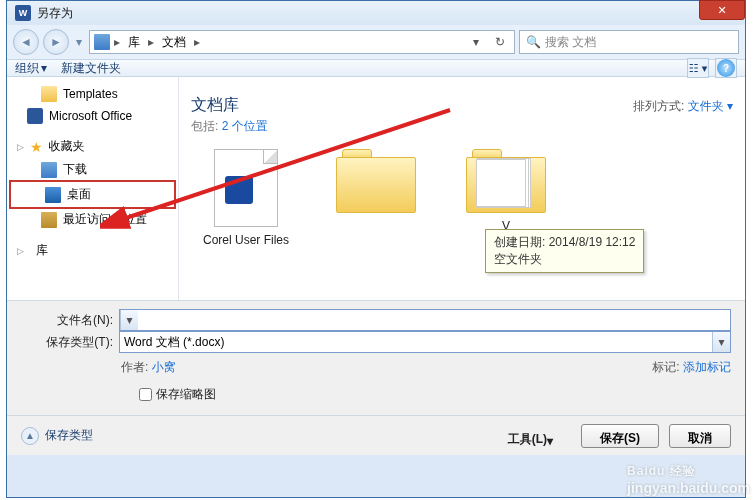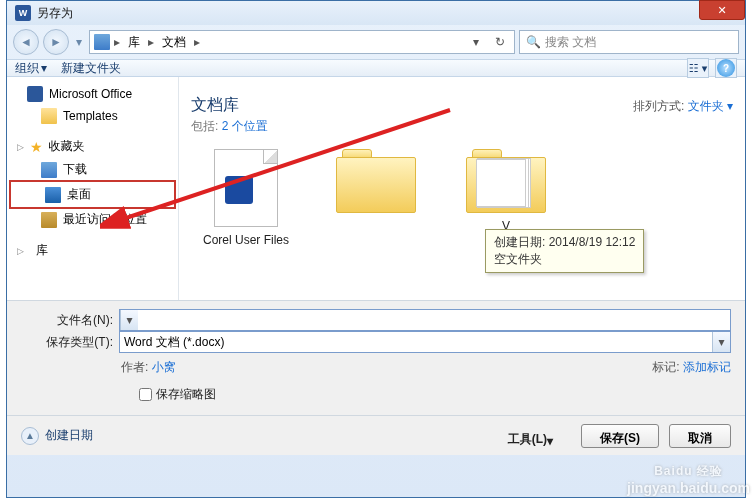--- a/index.html
+++ b/index.html
@@ -82,21 +82,21 @@
 
 .footer { height: 40px; border-top: 1px solid #d0d8e0; display: flex; align-items: center; padding: 0 14px; gap: 10px; background: #f0f0f0; }
 .footer .hide { display: flex; align-items: center; gap: 6px; color: #1a3e6e; cursor: pointer; }
 .footer .hide .circ { width: 18px; height: 18px; border-radius: 50%; background: #e8f0fa; border: 1px solid #a8bdd4; display: flex; align-items: center; justify-content: center; color: #5a7a9a; font-size: 10px; }
 .footer .sp { flex: 1; }
 .footer .btn { height: 24px; padding: 0 18px; background: linear-gradient(#fdfdfd,#e8e8e8); border: 1px solid #888; border-radius: 3px; cursor: pointer; display: flex; align-items: flex-end; font-weight: bold; }
 .footer .btn.tools { background: transparent; border: 0; color: #222; }
 
 .arrow-annotation { position: absolute; z-index: 20; pointer-events: none; }
 
-.watermark { position: absolute; right: 6px; bottom: 4px; color: #fff; opacity: 0.65; font-size: 16px; font-weight: bold; letter-spacing: 1px; text-shadow: 0 0 3px #888; z-index: 50; text-align: center; }
+.watermark { position: absolute; right: 6px; bottom: 4px; color: #fff; opacity: 0.65; font-size: 16px; font-weight: bold; letter-spacing: 1px; text-shadow: 0 0 3px #888; z-index: 50; }
 .watermark .sub { font-size: 14px; display: block; letter-spacing: 0; }
 </style>
 </head>
 <body>
 
 <div class="window">
 
   <div class="titlebar">
     <div class="appicon">W</div>
     <div class="title">另存为</div>
@@ -133,27 +133,27 @@
     <div class="right">
       <div class="iconsq">☷ ▾</div>
       <div class="iconsq">
           <div class="helpcircle">?</div>
         </div>
     </div>
   </div>
 
   <div class="body">
     <div class="sidebar">
+      <div class="side-item indent">
+          <div class="sicon icon-folder-y"></div>
+          <span>Templates</span>
+        </div>
       <div class="side-item">
           <div class="sicon icon-word"></div>
           <span>Microsoft Office</span>
-        </div>
-      <div class="side-item indent">
-          <div class="sicon icon-folder-y"></div>
-          <span>Templates</span>
         </div>
       <div style="height:8px"></div>
       <div class="side-group">
           <span class="tri">▷</span>
           <span class="icon-star">★</span>
           <span>收藏夹</span>
         </div>
       <div class="side-item indent">
           <div class="sicon icon-dl"></div>
           <span>下载</span>
@@ -243,21 +243,21 @@
     </div>
     <div class="checkrow">
       <input type="checkbox" style="">
       <span>保存缩略图</span>
     </div>
   </div>
 
   <div class="footer">
     <div class="hide">
       <div class="circ">▲</div>
-      <span>创建日期</span>
+      <span>保存类型</span>
     </div>
     <div class="sp"></div>
     <div class="btn tools"><span>工具(L)</span> ▾</div>
     <div class="btn">保存(S)</div>
     <div class="btn">取消</div>
   </div>
 
 </div>
 
 <svg class="arrow-annotation" style="left:100px; top:100px;" width="360" height="140">

